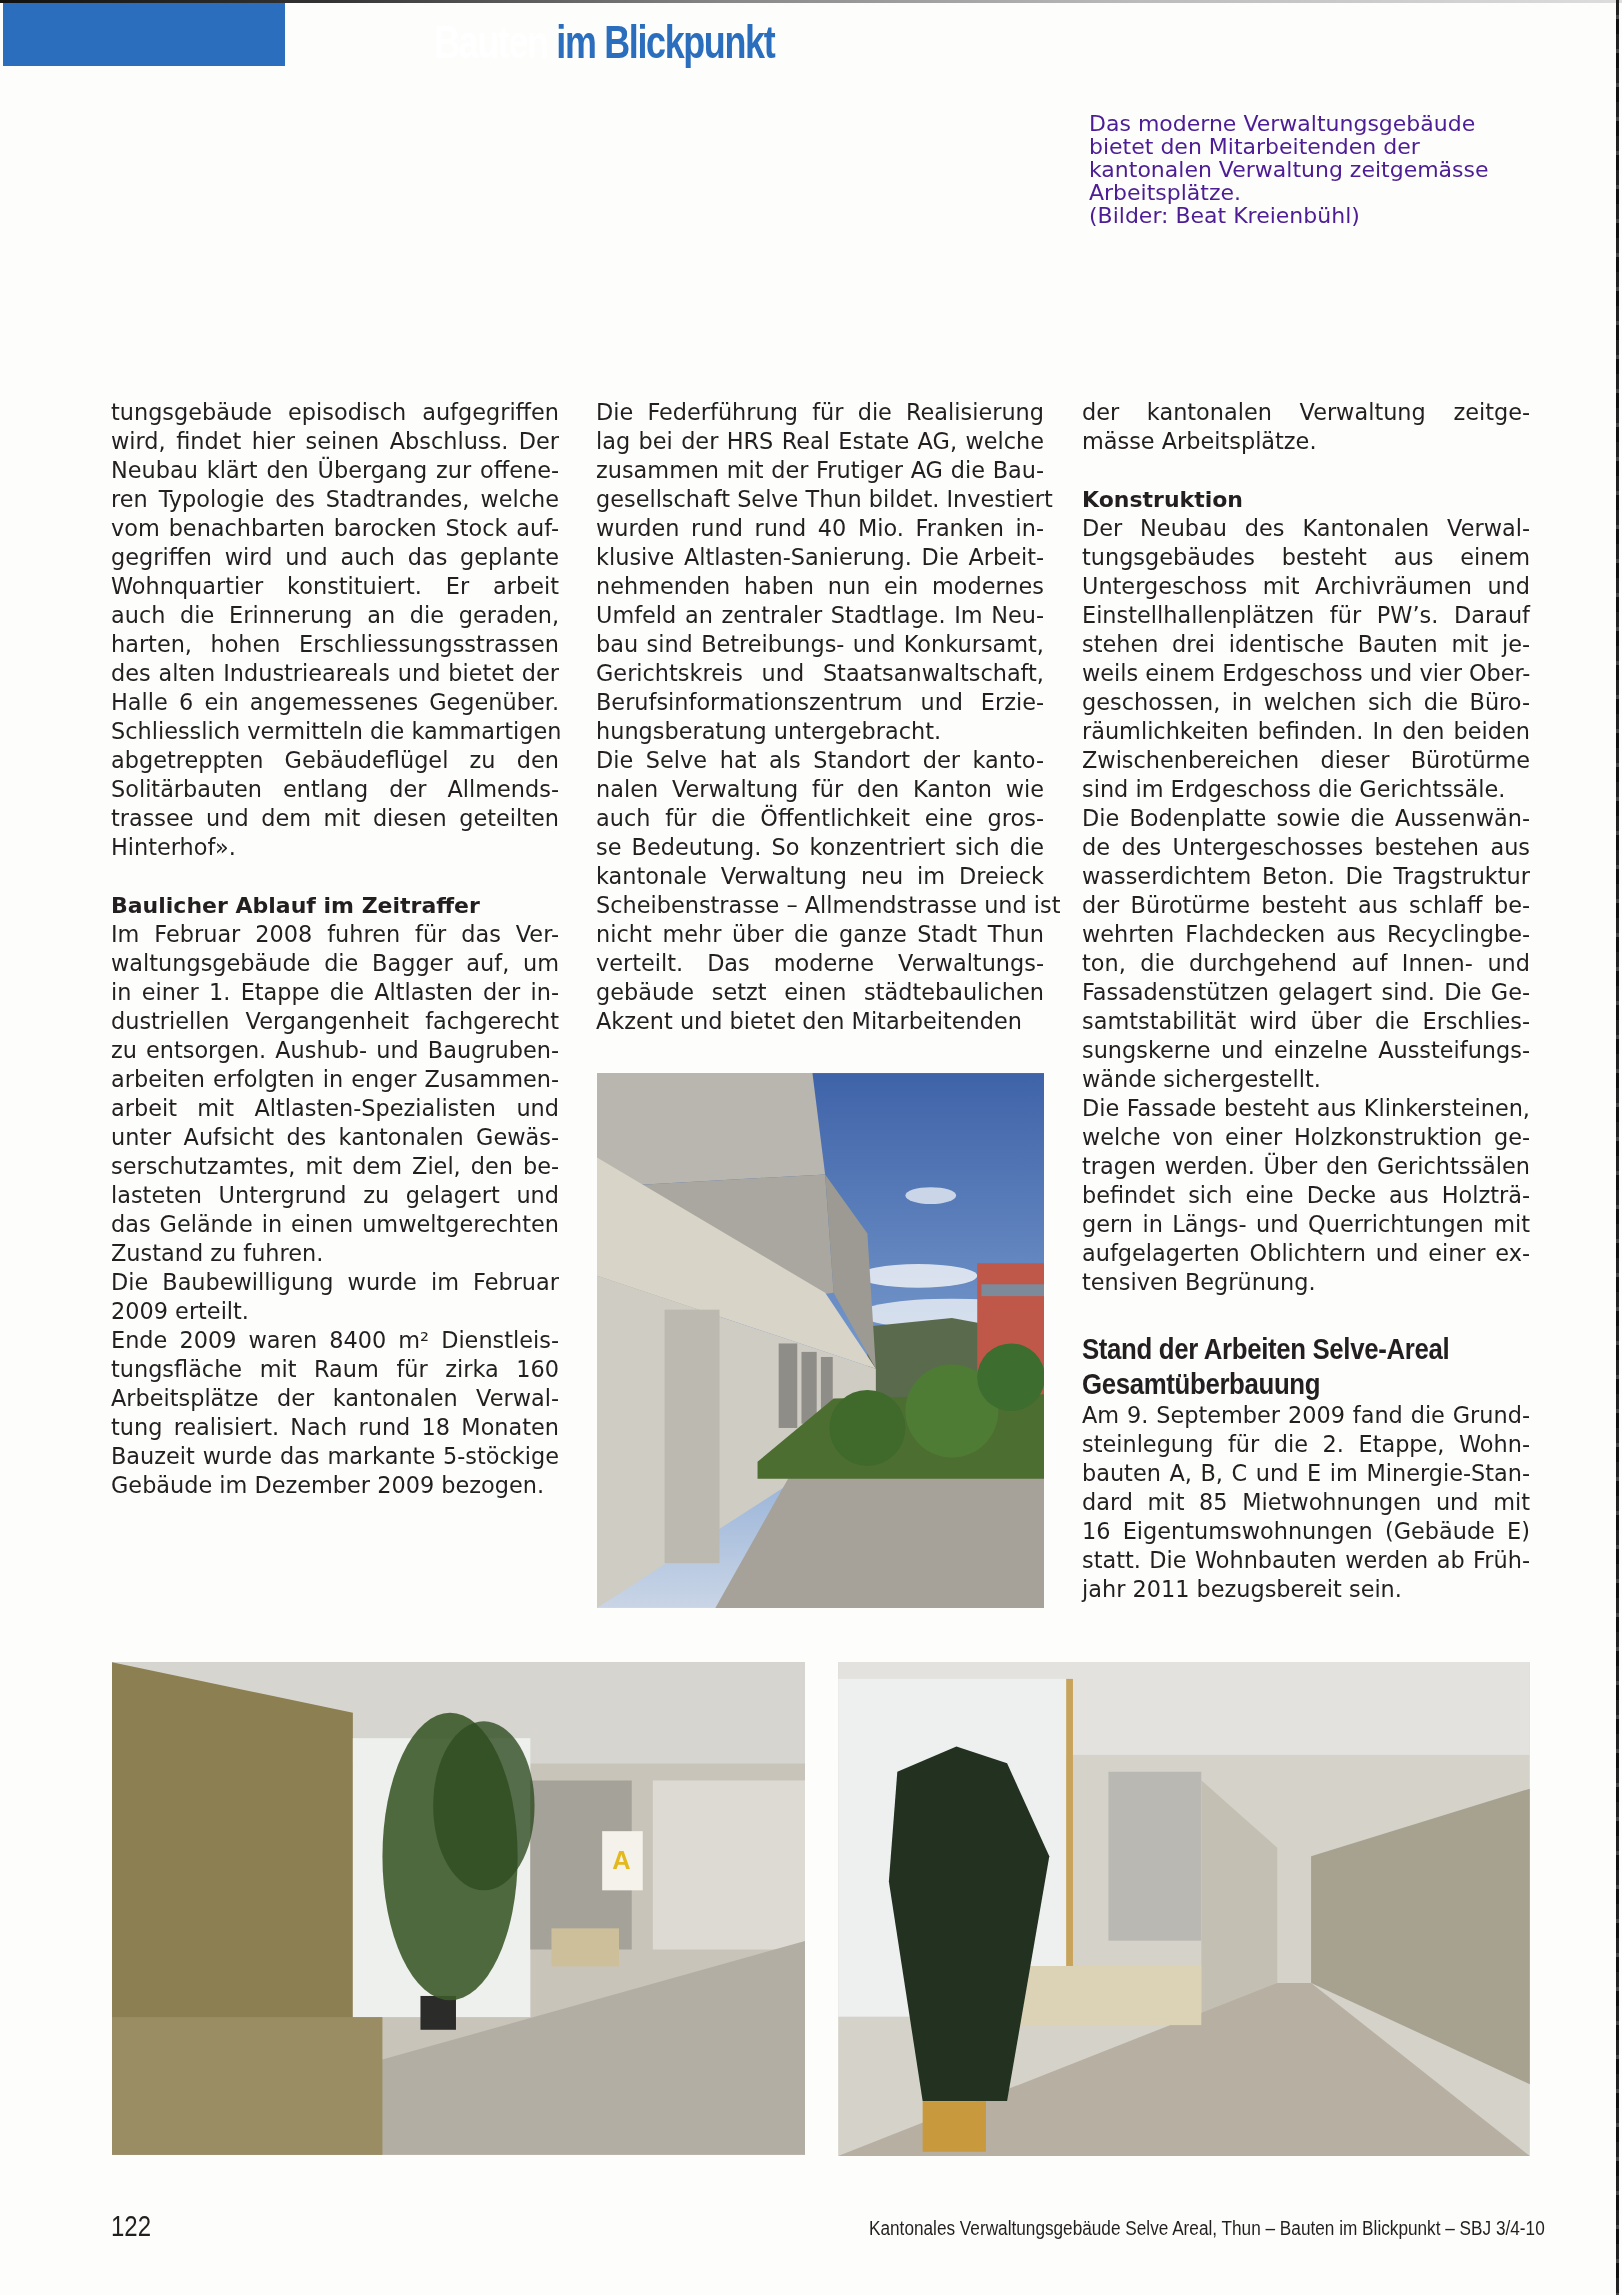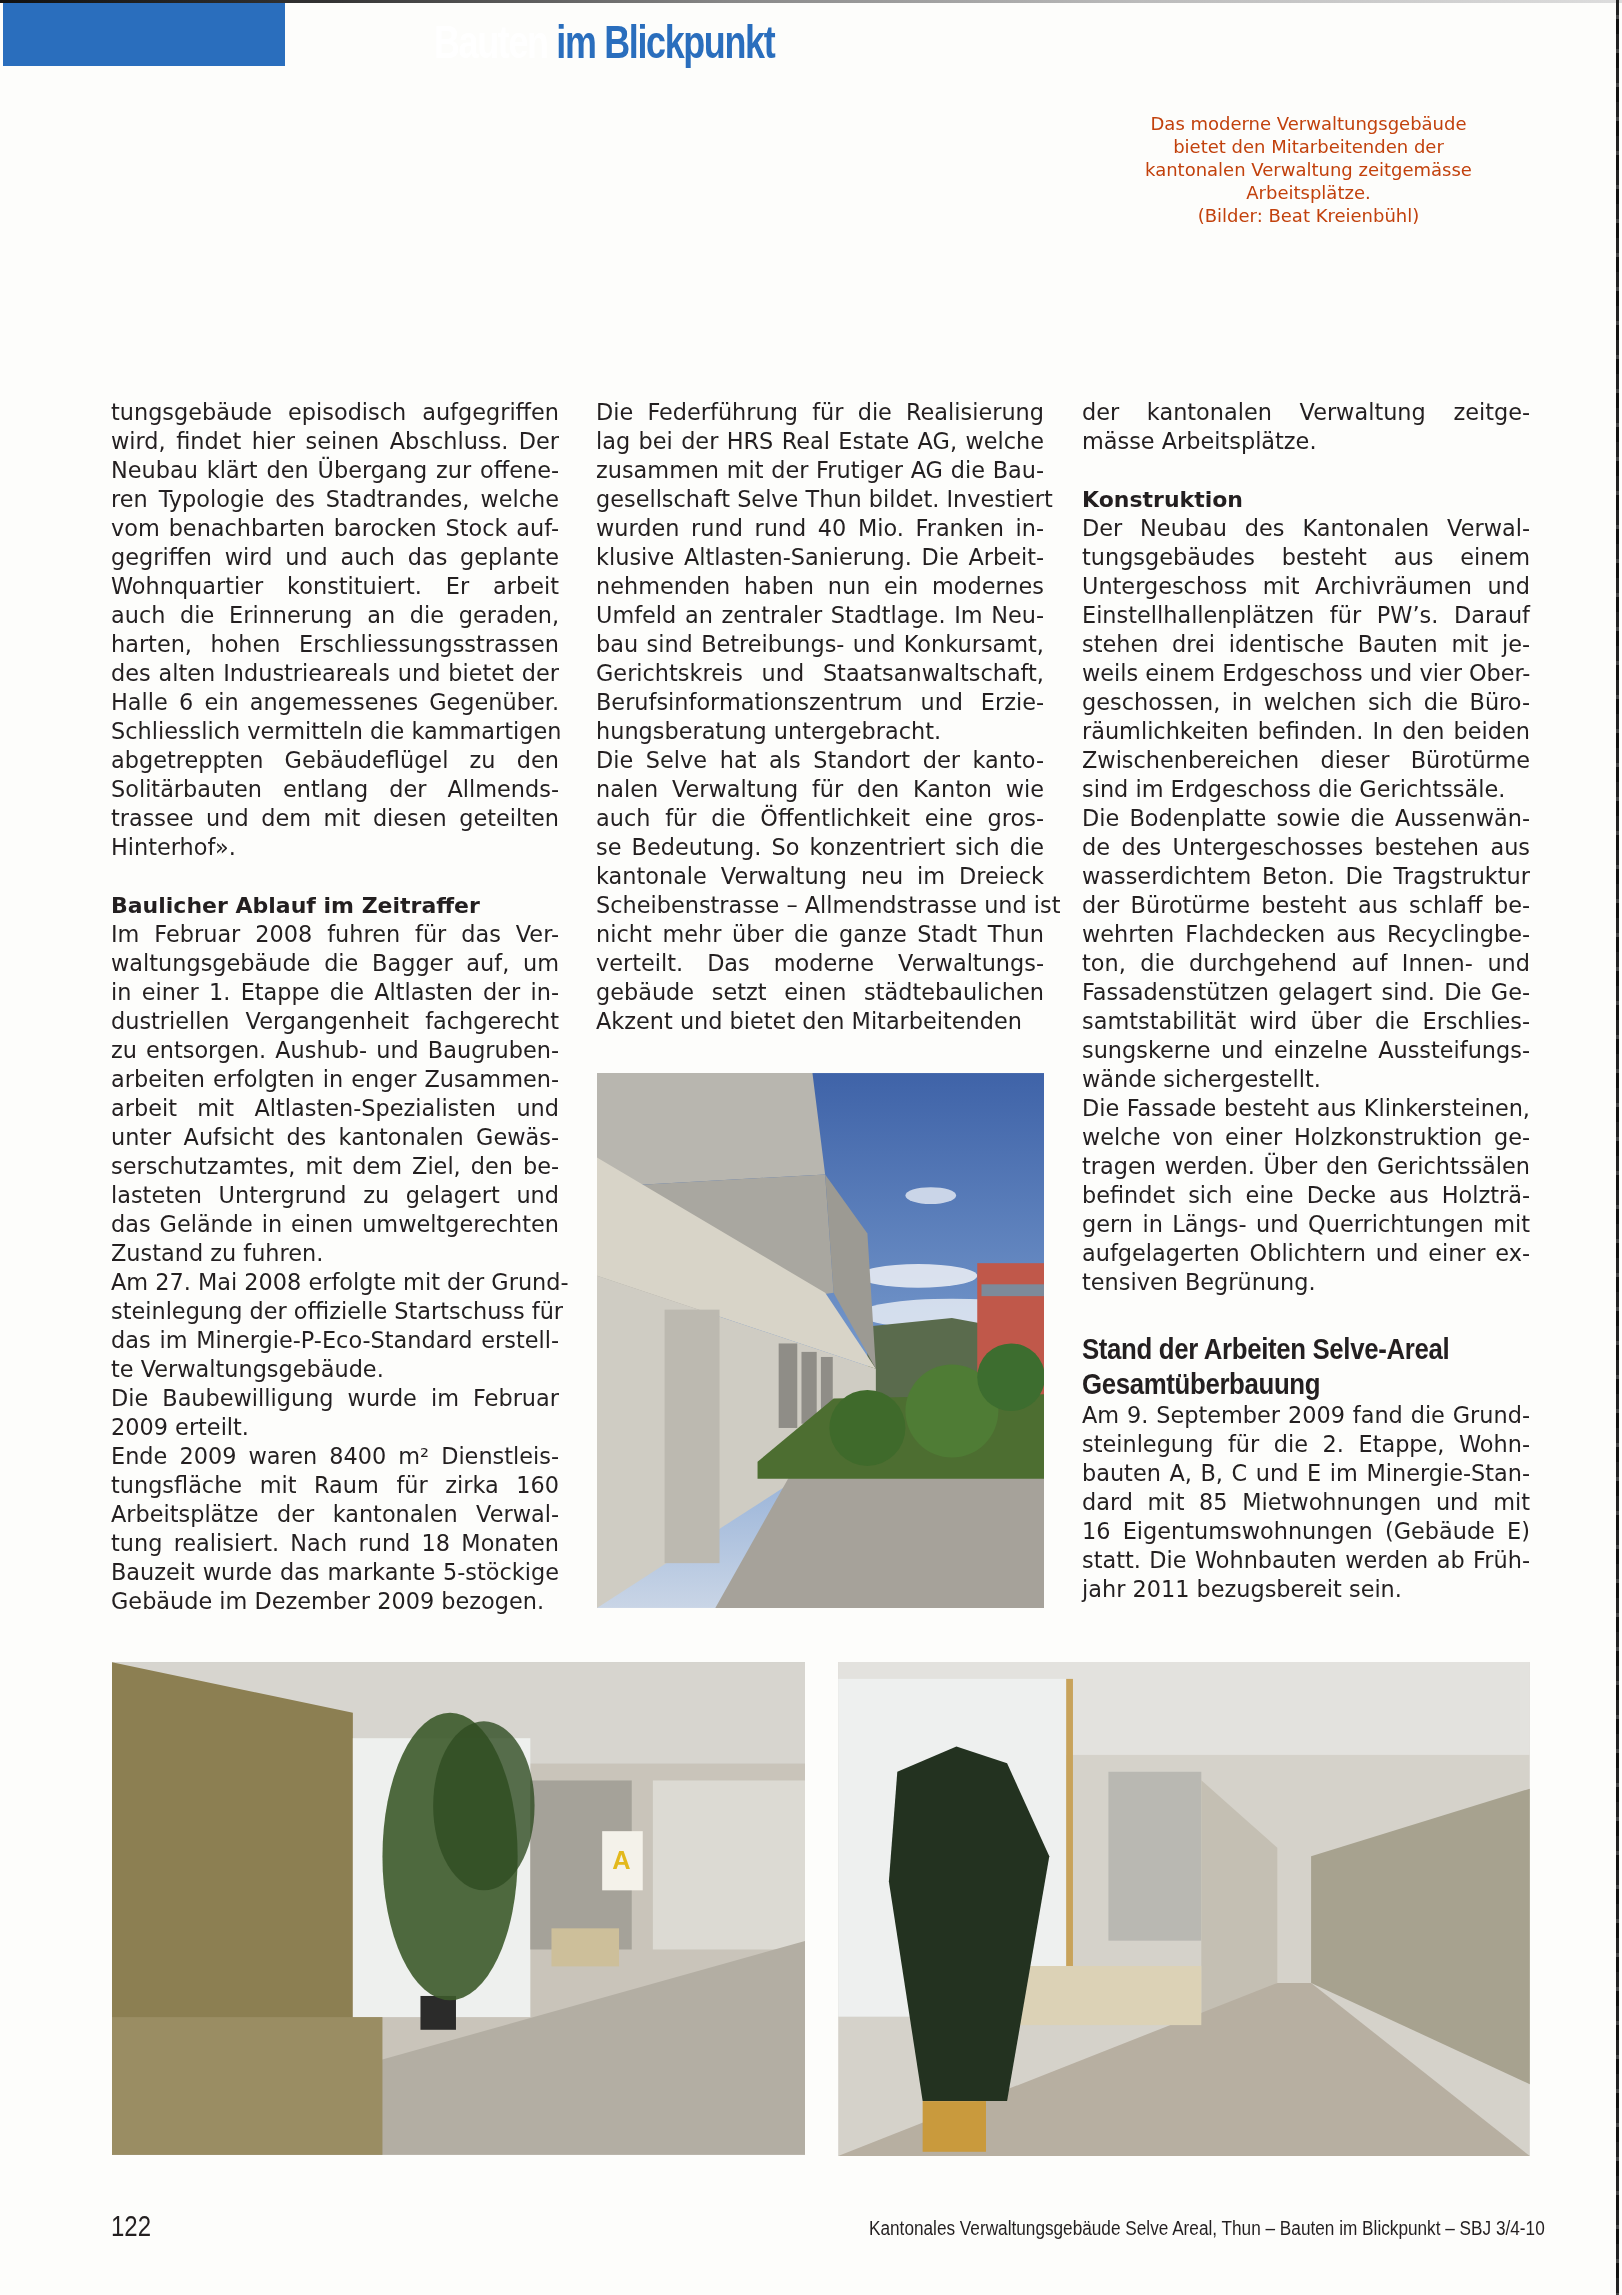--- a/index.html
+++ b/index.html
@@ -11,22 +11,22 @@
   .scan-top { position: absolute; left: 0; top: 0; width: 1623px; height: 3.4px;
     background: linear-gradient(90deg, #111 0%, #333 20%, #888 45%, #bbb 70%, #ddd 100%); }
   .scan-right { position: absolute; left: 1616px; top: 0; width: 2.5px; height: 2295px;
     background: repeating-linear-gradient(180deg, #222 0 15px, #444 15px 18.6px, #111 18.6px 34px); }
   .header-band { position: absolute; left: 3.4px; top: 3.4px; width: 282px; height: 63px; background: #2a6ebd; }
   .header-title { position: absolute; left: 434px; top: 18.6px; font-family: "Liberation Sans", sans-serif;
     font-weight: bold; font-size: 46px; letter-spacing: -1.7px; color: #2a6ebd; line-height: 1;
     transform: scaleX(0.78); transform-origin: left top; white-space: nowrap; }
   .header-title .first { color: #fff; }
 
-  .caption { position: absolute; right: 95px; top: 112px; width: 439px; text-align: center;
-    font-size: 18px; line-height: 23px; color: #c2410c; }
+  .caption { position: absolute; right: 95px; top: 112px; width: 439px; text-align: left;
+    font-size: 22px; line-height: 23px; color: #4c1d95; }
   .caption div { white-space: nowrap; }
 
   .col { position: absolute; top: 398px; width: 448px; font-size: 22.4px; line-height: 29px;
     text-align: justify; color: #231f20; }
   .col p { margin: 0; }
   .col .ln { display: block; text-align: justify; text-align-last: justify; white-space: nowrap; }
   .col .ln.last { text-align-last: left; }
   .col1 { left: 111px; }
   .col2 { left: 596px; }
   .col3 { left: 1082px; }
@@ -89,26 +89,20 @@
       <span class="ln">in einer 1. Etappe die Altlasten der in-</span>
       <span class="ln">dustriellen Vergangenheit fachgerecht</span>
       <span class="ln">zu entsorgen. Aushub- und Baugruben-</span>
       <span class="ln">arbeiten erfolgten in enger Zusammen-</span>
       <span class="ln">arbeit mit Altlasten-Spezialisten und</span>
       <span class="ln">unter Aufsicht des kantonalen Gewäs-</span>
       <span class="ln">serschutzamtes, mit dem Ziel, den be-</span>
       <span class="ln">lasteten Untergrund zu gelagert und</span>
       <span class="ln">das Gelände in einen umweltgerechten</span>
       <span class="ln last">Zustand zu fuhren.</span>
-    </p>
-  <p>
-      <span class="ln">Am 27. Mai 2008 erfolgte mit der Grund-</span>
-      <span class="ln">steinlegung der offizielle Startschuss für</span>
-      <span class="ln">das im Minergie-P-Eco-Standard erstell-</span>
-      <span class="ln last">te Verwaltungsgebäude.</span>
     </p>
   <p>
       <span class="ln">Die Baubewilligung wurde im Februar</span>
       <span class="ln last">2009 erteilt.</span>
     </p>
   <p>
       <span class="ln">Ende 2009 waren 8400 m² Dienstleis-</span>
       <span class="ln">tungsfläche mit Raum für zirka 160</span>
       <span class="ln">Arbeitsplätze der kantonalen Verwal-</span>
       <span class="ln">tung realisiert. Nach rund 18 Monaten</span>

